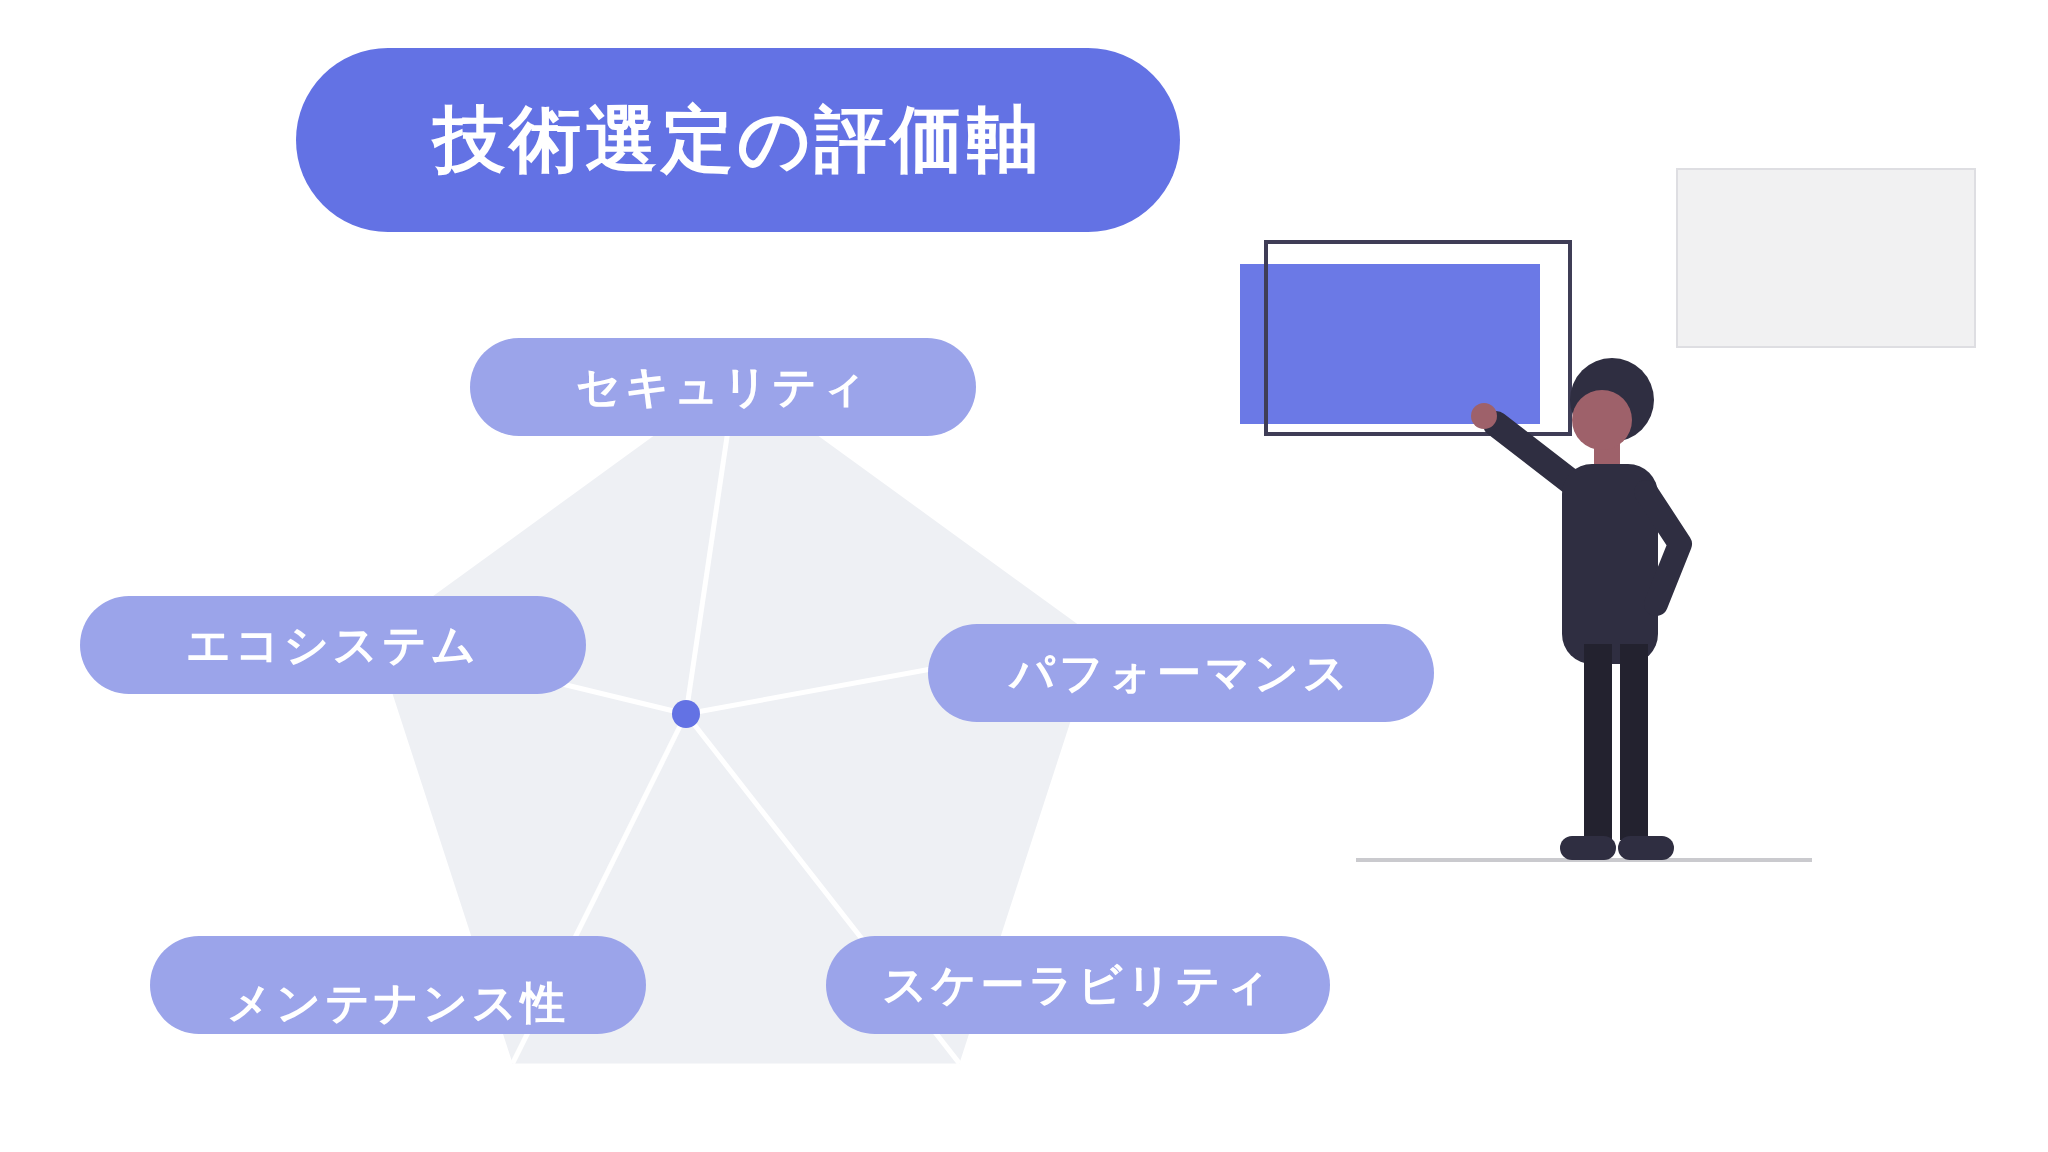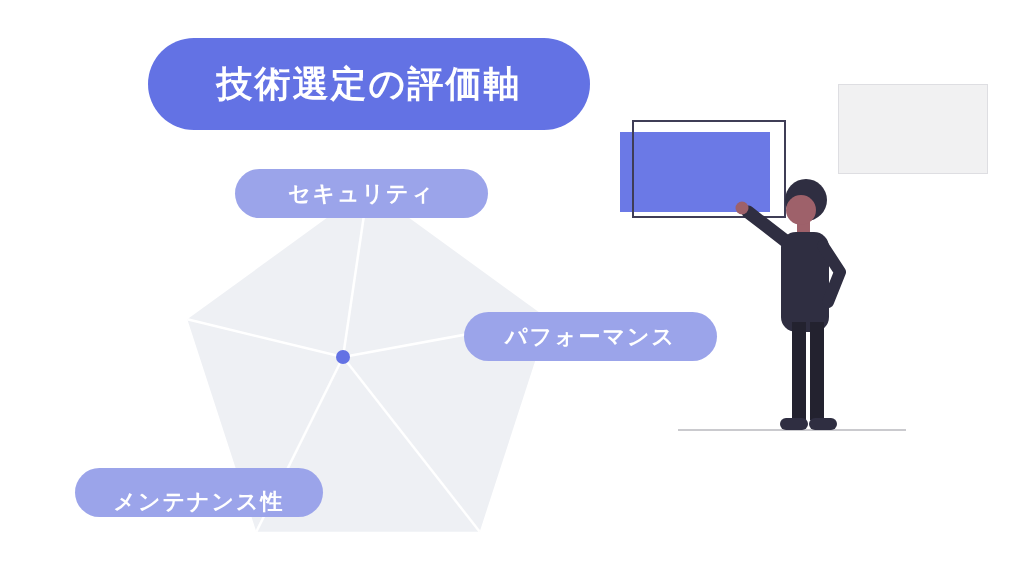--- a/index.html
+++ b/index.html
@@ -1,21 +1,21 @@
 <!DOCTYPE html>
 <html style="--title-bg: #6372e4; --pill-bg: #9ba4ea; --pentagon-fill: #eef0f4; --axis-line: #ffffff; --center-dot: #6372e4; --board-fill: #6b79e6; --outline: #3f3d56; --panel-fill: #f1f1f2; --suit: #2f2e41; --hair: #2f2e41; --trousers: #23222f; --skin: #9e616a; --ground: #cacace; --text: #ffffff;"><head>
 <meta charset="utf-8">
 <style>
   html,body{margin:0;padding:0;background:#ffffff;}
   #stage{
     position:relative;width:1024px;height:576px;overflow:hidden;background:#ffffff;
     font-family:"DejaVu Sans","Liberation Sans",sans-serif;
   }
   .title-pill{
-    position:absolute;left:148px;top:38px;width:442px;height:92px;
+    position:absolute;left:148px;top:24px;width:442px;height:92px;
     background:var(--title-bg);border-radius:46px;
     display:flex;align-items:center;justify-content:center;
     color:var(--text);font-size:36px;font-weight:700;letter-spacing:2px;
   }
   .axis-pill{
     position:absolute;height:49px;background:var(--pill-bg);border-radius:25px;
     display:flex;align-items:center;justify-content:center;
     color:var(--text);font-size:22px;font-weight:700;letter-spacing:2px;
     z-index:3;
   }
@@ -71,22 +71,28 @@
     </g>
     <circle class="dot" cx="173" cy="177" r="7"></circle>
   </svg>
 
   <div class="axis-pill" id="pill-security">
     <span>セキュリティ</span>
   </div>
   <div class="axis-pill" id="pill-performance">
     <span>パフォーマンス</span>
   </div>
+  <div class="axis-pill" id="pill-scalability">
+    <span>スケーラビリティ</span>
+  </div>
   <div class="axis-pill" id="pill-maintainability">
     <span>メンテナンス性</span>
+  </div>
+  <div class="axis-pill" id="pill-ecosystem">
+    <span>エコシステム</span>
   </div>
 
   <div id="panel"></div>
   <div id="board-fill"></div>
   <div id="board-outline"></div>
   <div id="ground-line"></div>
 
   <svg id="person-svg" width="210" height="280" viewBox="0 0 210 280">
 
     <line class="suit-stroke" x1="82" y1="88" x2="38" y2="54" stroke-width="13"></line>

